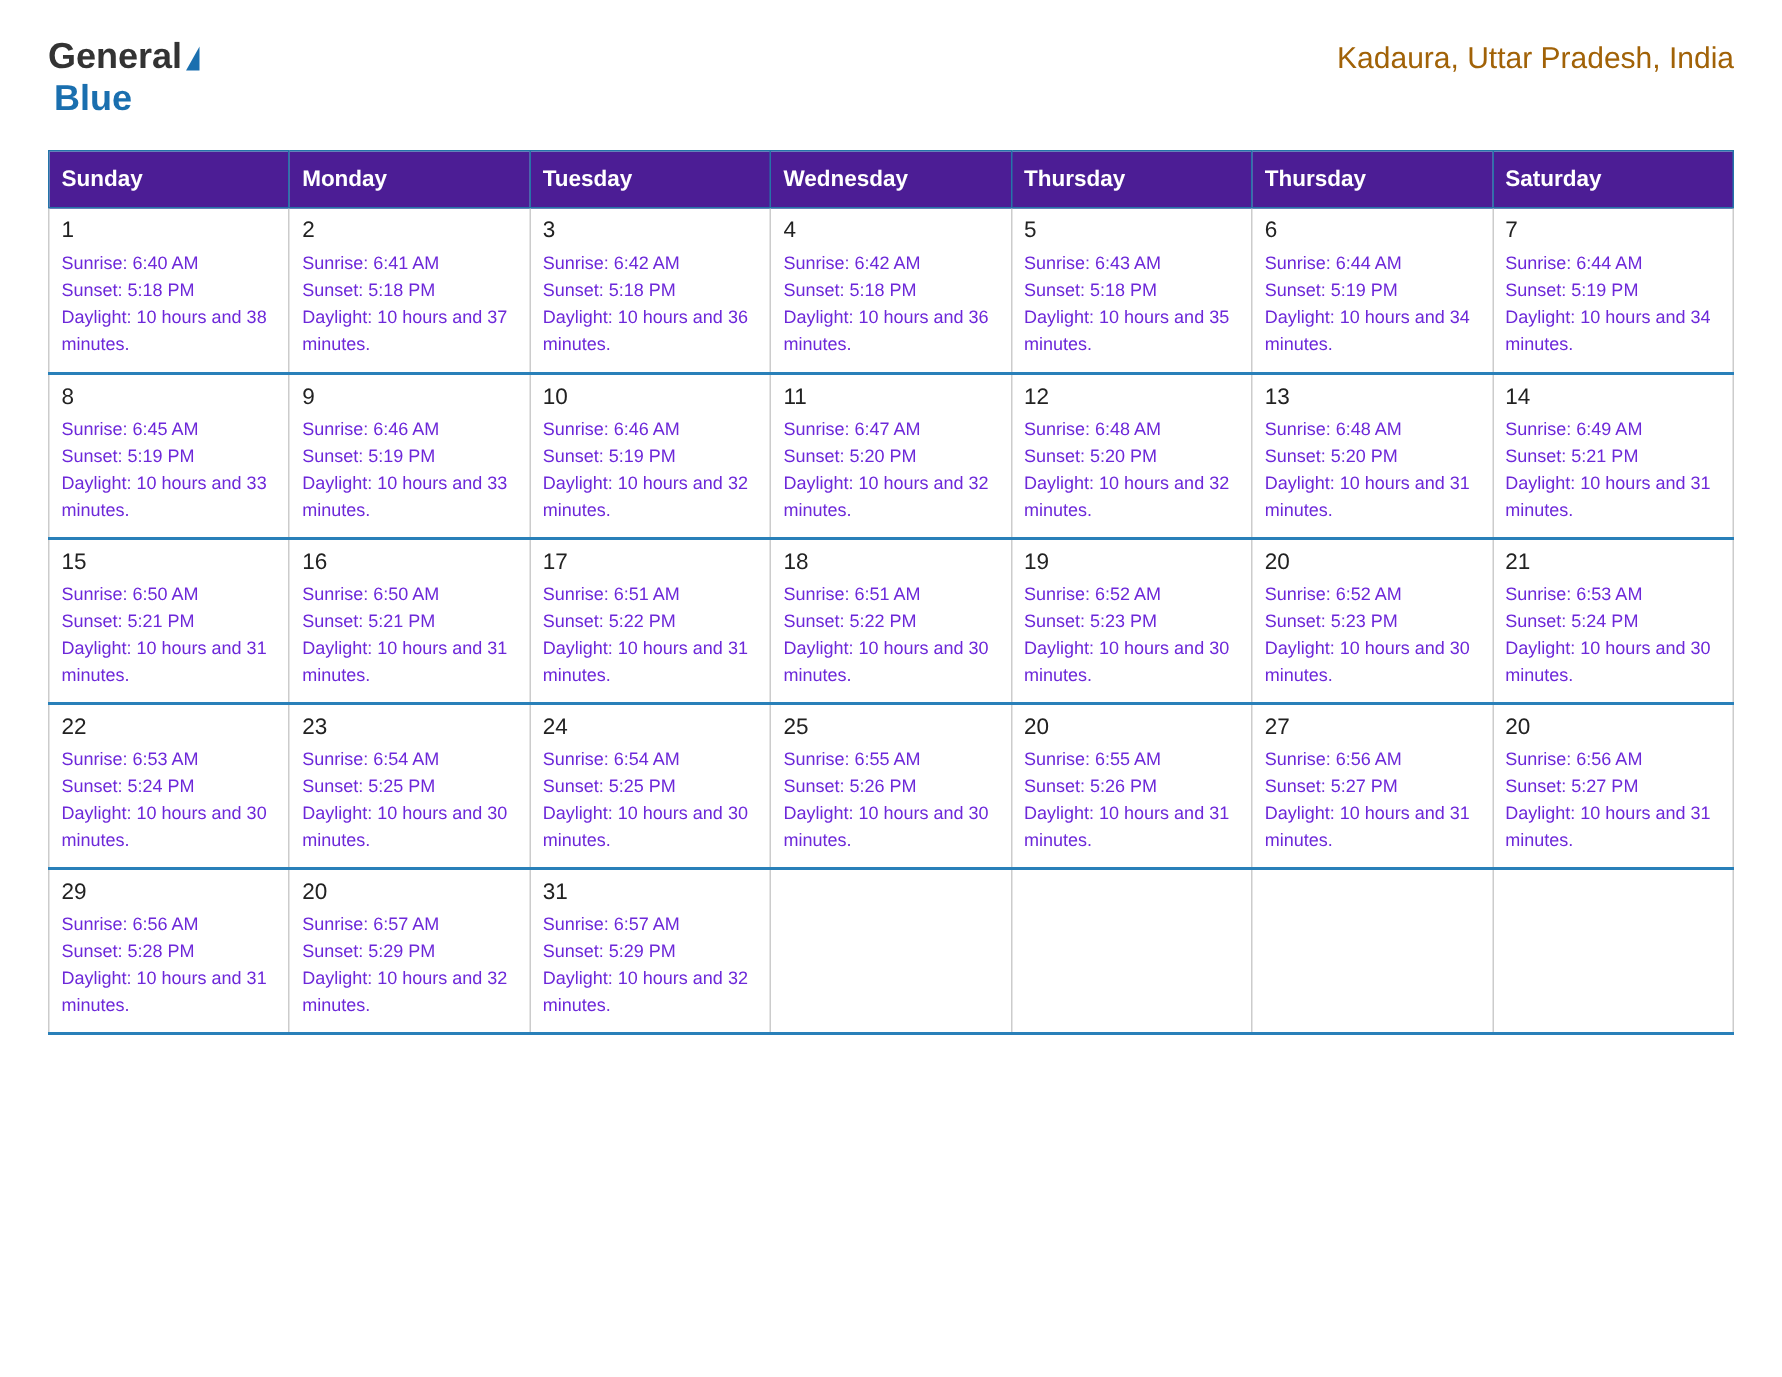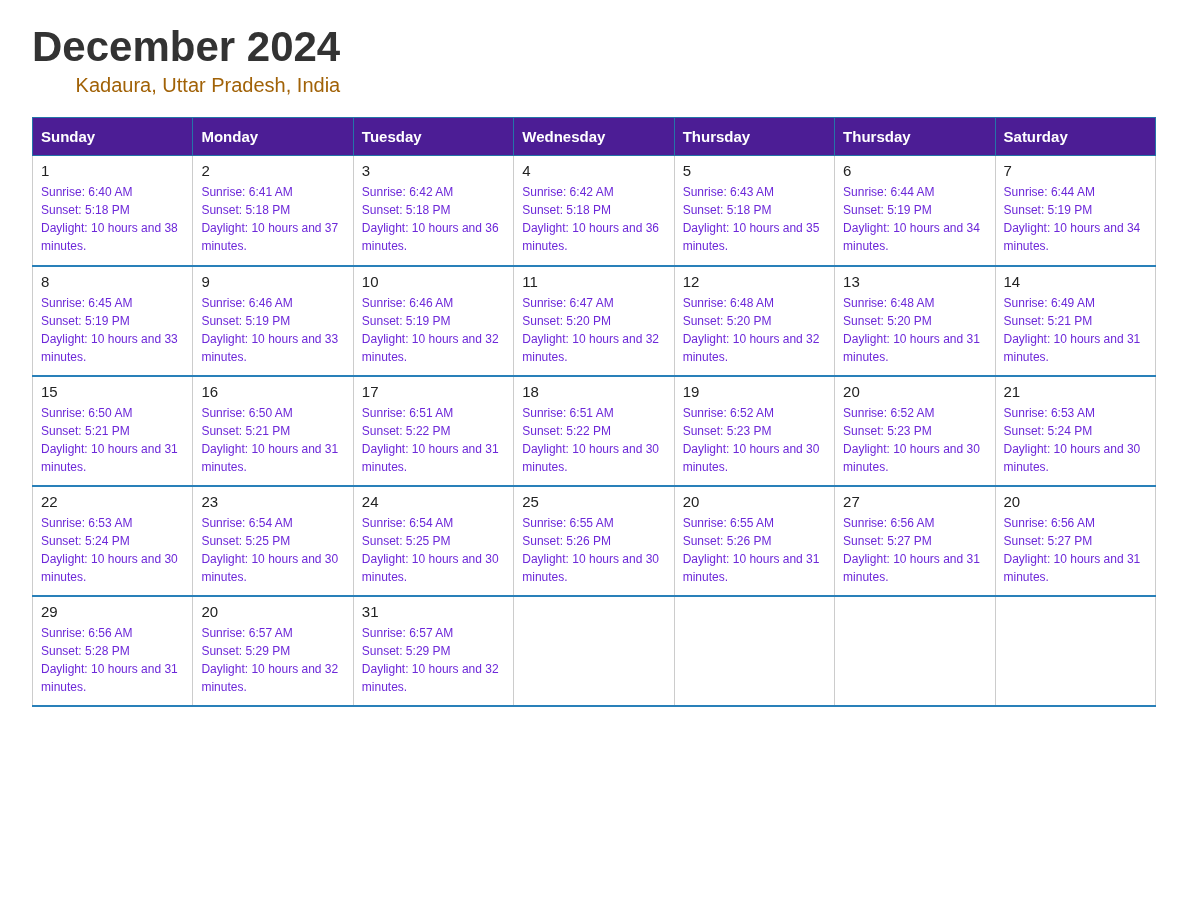--- a/index.html
+++ b/index.html
@@ -84,22 +84,30 @@
       line-height: 1.5;
     }
     .empty-cell {
       background: #fff;
     }
   </style>
 </head>
 <body>
 
 <div class="header">
+  <div class="logo-wrapper">
+    <div class="logo-line1">
+      <span style="font-size:24px;font-weight:bold;color:#333;">General</span>
+      <span class="logo-triangle"></span>
+    </div>
+    <div>
+      <span style="font-size:24px;font-weight:bold;color:#1a6faf;margin-left:4px;">Blue</span>
+    </div>
+  </div>
   <div class="title-section">
-    <div class="month-title">December 2024</div>
     <div class="location-title">Kadaura, Uttar Pradesh, India</div>
   </div>
 </div>
 
 <table>
   <thead>
     <tr>
     <th>Sunday</th>
         <th>Monday</th>
         <th>Tuesday</th>

